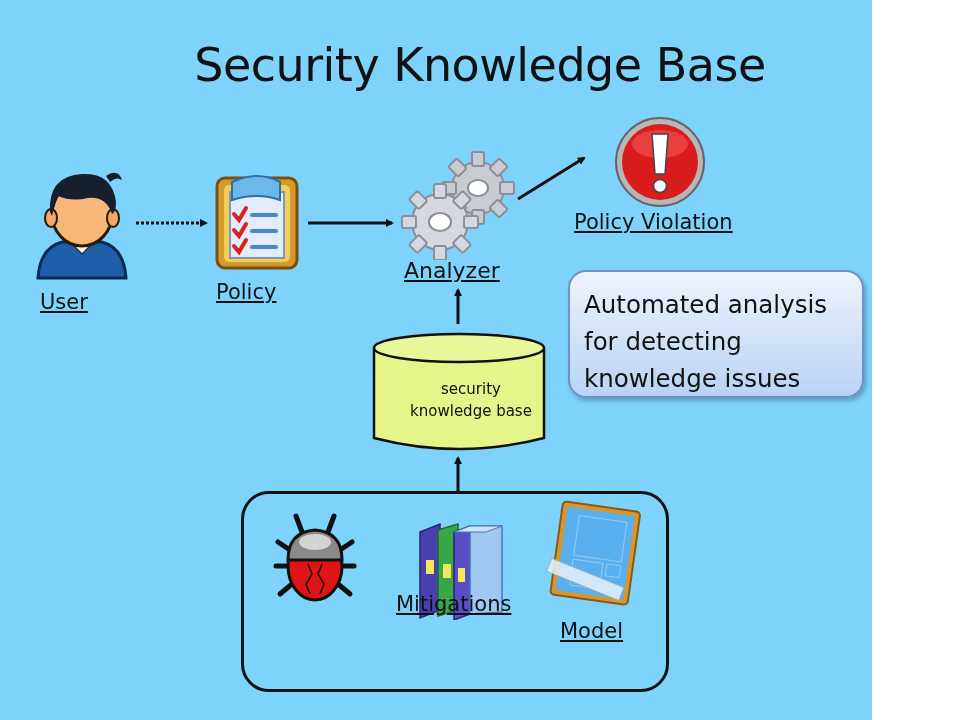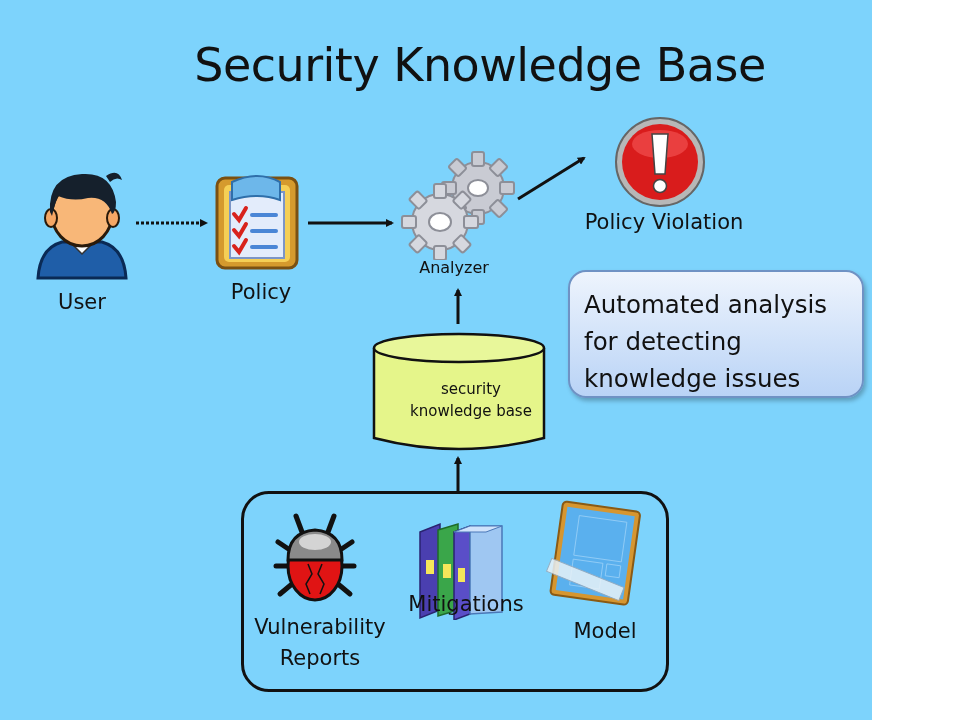--- a/index.html
+++ b/index.html
@@ -1,19 +1,19 @@
 <!DOCTYPE html>
 <html><head>
 <meta charset="utf-8">
 <style>
   html,body{margin:0;padding:0;background:#fff;}
   #stage{position:relative;width:872px;height:720px;overflow:hidden;background:#7dd3fc;font-family:"DejaVu Sans",sans-serif;color:#111;}
   .abs{position:absolute;}
   .title{left:0;top:38px;width:960px;text-align:center;font-size:46px;color:#111;font-family:"DejaVu Sans",sans-serif;letter-spacing:-0.5px;}
-  .lbl{font-size:21px;text-align:center;white-space:nowrap;}
+  .lbl{font-size:21px;text-align:left;white-space:nowrap;text-decoration:underline;}
   .note{left:568px;top:270px;width:296px;height:128px;border-radius:18px;border:2px solid #6f92c4;
         background:linear-gradient(#eef4fd,#b9d3f6);box-shadow:2px 3px 4px rgba(0,0,0,0.25);box-sizing:border-box;
         padding:14px 8px 0 14px;font-size:24.5px;line-height:37px;}
   .note div{white-space:nowrap;}
   .src-box{left:241px;top:491px;width:428px;height:201px;border:3px solid #111;border-radius:28px;box-sizing:border-box;}
   .db-text{left:372px;top:378px;width:174px;text-align:center;font-size:15px;line-height:22px;margin-left:12px;}
 </style>
 </head>
 <body>
 
@@ -88,21 +88,21 @@
       <rect x="24" y="-6" width="14" height="12" rx="2"></rect>
       <g transform="rotate(45)">
         <rect x="-6" y="-38" width="12" height="14" rx="2"></rect>
         <rect x="-6" y="24" width="12" height="14" rx="2"></rect>
         <rect x="-38" y="-6" width="14" height="12" rx="2"></rect>
         <rect x="24" y="-6" width="14" height="12" rx="2"></rect>
       </g>
       <ellipse rx="11" ry="9" fill="#fff"></ellipse>
     </g>
   </svg>
-  <div class="abs lbl" style="left:404px;top:258px;width:100px;font-size:16px">Analyzer</div>
+  <div class="abs lbl" style="left:404px;top:258px;width:100px;font-size:22px">Analyzer</div>
 
   <svg class="abs" style="left:614px;top:116px" width="92" height="92" viewBox="0 0 92 92">
     <circle cx="46" cy="46" r="44" fill="#b7b7b7" stroke="#666" stroke-width="2"></circle>
     <circle cx="46" cy="46" r="38" fill="#d91c1c"></circle>
     <ellipse cx="46" cy="28" rx="28" ry="14" fill="#ff6a6a" opacity="0.45"></ellipse>
     <path d="M38,18 L54,18 L51,58 L41,58 Z" fill="#fff" stroke="#444" stroke-width="1.5"></path>
     <circle cx="46" cy="70" r="6.5" fill="#fff" stroke="#444" stroke-width="1.5"></circle>
   </svg>
   <div class="abs lbl" style="left:574px;top:210px;width:180px">Policy Violation</div>
 
@@ -133,24 +133,20 @@
         <path d="M70,56 L82,56"></path>
       <path d="M20,74 L8,84"></path>
         <path d="M66,74 L78,84"></path>
     </g>
     <ellipse cx="43" cy="56" rx="27" ry="34" fill="#e01414" stroke="#111" stroke-width="3"></ellipse>
     <path d="M16,50 Q16,22 43,20 Q70,22 70,50 Z" fill="#8a8a8a" stroke="#111" stroke-width="3"></path>
     <ellipse cx="43" cy="32" rx="16" ry="8" fill="#e6e6e6" opacity="0.8"></ellipse>
     <path d="M36,54 L40,64 L34,74 L38,84" stroke="#111" stroke-width="1.5" fill="none"></path>
     <path d="M50,54 L46,64 L52,74 L48,84" stroke="#111" stroke-width="1.5" fill="none"></path>
   </svg>
-  <div class="abs lbl" style="left:246px;top:612px;width:148px;line-height:31px">
-    <div>Vulnerability</div>
-    <div>Reports</div>
-  </div>
 
   <svg class="abs" style="left:418px;top:520px" width="86" height="100" viewBox="0 0 86 100">
     <g>
       <path d="M2,12 L22,4 L22,90 L2,98 Z" fill="#4a3fb0" stroke="#2a2370" stroke-width="1.5"></path>
       <rect x="8" y="40" width="8" height="14" fill="#f5e65a"></rect>
       <path d="M20,10 L40,4 L40,90 L20,96 Z" fill="#3aa64a" stroke="#1e6a2a" stroke-width="1.5"></path>
       <rect x="25" y="44" width="8" height="14" fill="#f5e65a"></rect>
       <path d="M36,12 L52,6 L52,94 L36,100 Z" fill="#5a4ec8" stroke="#2a2370" stroke-width="1.5"></path>
       <rect x="40" y="48" width="7" height="14" fill="#f5e65a"></rect>
       <path d="M52,6 L84,6 L84,92 L52,94 Z" fill="#9fc7f2" stroke="#4a78b8" stroke-width="1.5"></path>

